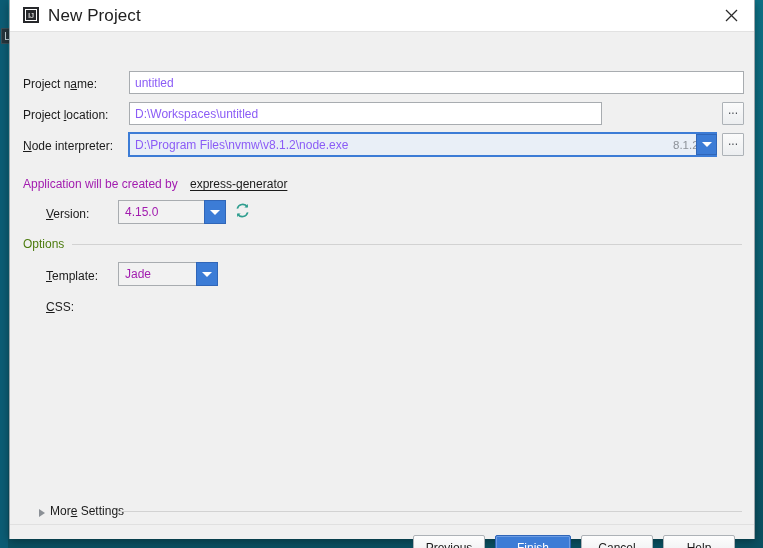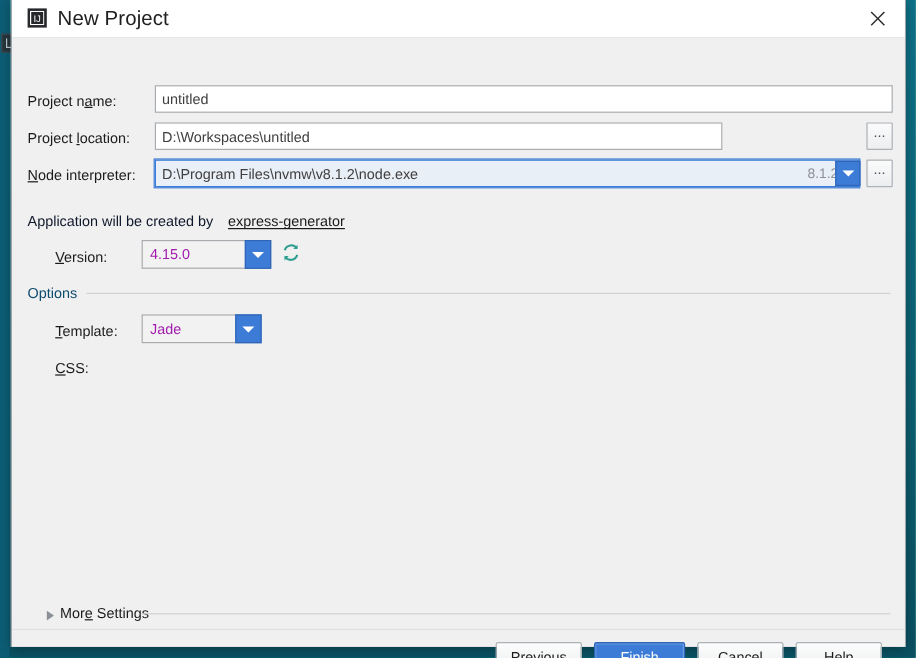--- a/index.html
+++ b/index.html
@@ -114,21 +114,21 @@
 
   
   .tfield {
     position: absolute;
     box-sizing: border-box;
     height: 23px;
     background: #ffffff;
     border: 1px solid #a8acb0;
     font-family: "Liberation Sans", sans-serif;
     font-size: 12px;
-    color: #404040;
+    color: #8b5cf6;
     padding: 0 5px;
     line-height: 21px;
     outline: none;
   }
   .tfield.focused {
     background: #e9eff7;
     border: 1px solid #3c7cd6;
     box-shadow: 0 0 0 1px #3c7cd6;
   }
   .suffix-hint {
@@ -191,21 +191,21 @@
   .combo .arrow-btn {
     right: -1px; top: -1px;
     height: 24px;
     width: 22px;
   }
 
   
   .group-title {
     position: absolute;
     font-size: 12px;
-    color: #0c4a6e;
+    color: #4d7c0f;
     background: #f0f0f0;
     padding-right: 6px;
     line-height: 14px;
   }
   .hr {
     position: absolute;
     height: 1px;
     background: #d2d2d2;
   }
 
@@ -215,21 +215,21 @@
     font-size: 12px;
     color: #1b1b1b;
     text-decoration: underline;
     text-underline-offset: 2px;
     cursor: default;
     line-height: 14px;
   }
   .static-text {
     position: absolute;
     font-size: 12px;
-    color: #0f172a;
+    color: #a21caf;
     line-height: 14px;
     white-space: nowrap;
   }
 
   
   #refresh-icon { position:absolute; cursor:default; }
 
   
   #more-settings-row { position: absolute; cursor: default; }
   #more-settings-arrow {

